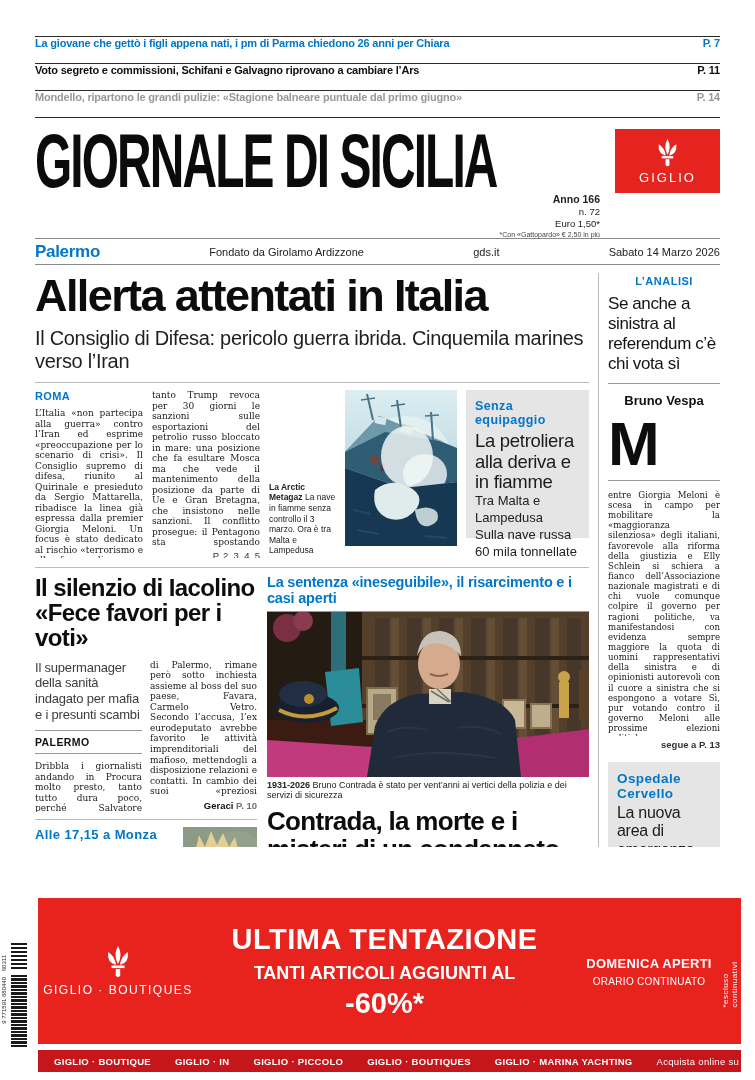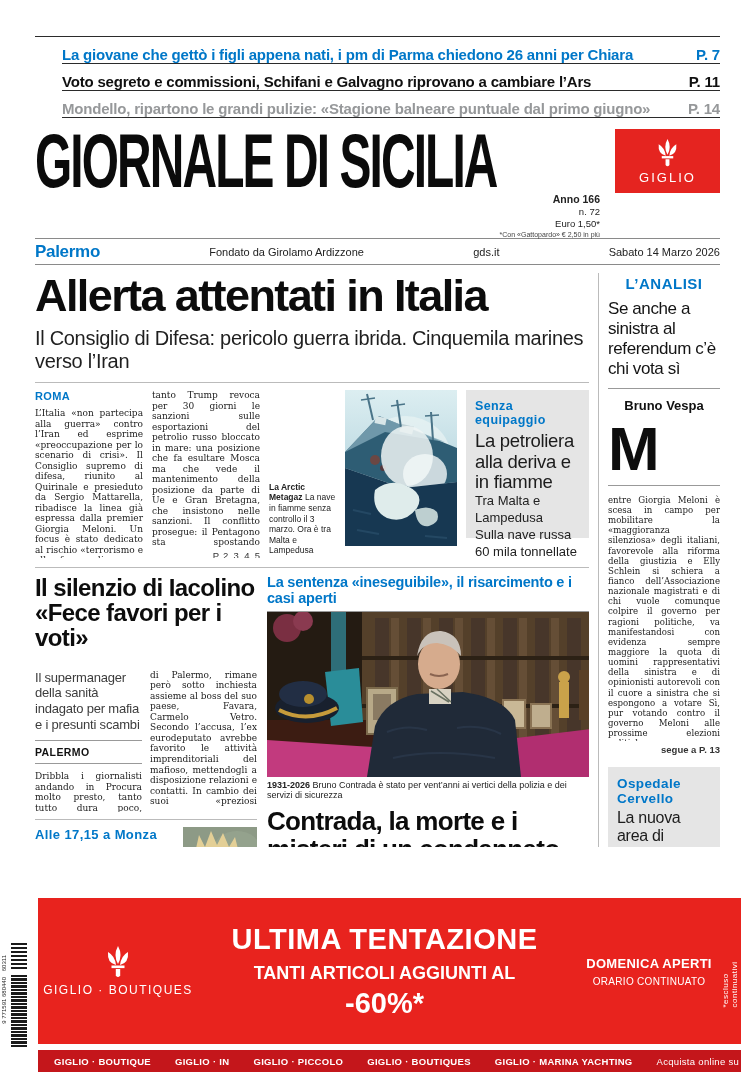--- a/index.html
+++ b/index.html
@@ -3,21 +3,21 @@
 <meta charset="utf-8">
 <style>
   * { margin:0; padding:0; box-sizing:border-box; }
   html,body { background:#ffffff; }
   body { width:755px; height:1080px; font-family:"Liberation Sans", sans-serif; color:#111; position:relative; overflow:hidden; }
   .page { position:relative; width:755px; height:1080px; background:#fff; }
   .content { padding:0 35px; position:relative; }
 
   
   .top-strips { margin-top:36px; border-top:1px solid #2b2b2b; }
-  .strip-row { display:flex; justify-content:space-between; align-items:flex-end; height:27px; border-bottom:1px solid #2b2b2b; font-weight:700; font-size:15px; letter-spacing:-0.2px;margin-left:27px; }
+  .strip-row { display:flex; justify-content:space-between; align-items:flex-start; height:27px; border-bottom:1px solid #2b2b2b; font-weight:700; font-size:11px; letter-spacing:-0.2px; }
   .strip-row .pg { font-weight:700; }
   .c-blue { color:#0077c8; }
   .c-black { color:#101010; }
   .c-gray { color:#96989a; }
 
   
   .masthead { position:relative; height:108px; margin-top:9px; }
   .mast-title { position:absolute; left:0; top:-4px; font-size:76px; font-weight:900; letter-spacing:-3px; white-space:nowrap; transform:scaleX(0.63); transform-origin:0 0; color:#0b0b0b; line-height:1; }
   .logo-box { position:absolute; right:0; top:2px; width:105px; height:64px; background:#e52420; display:flex; flex-direction:column; align-items:center; justify-content:center; gap:2px; }
   .logo-name { color:#fff; font-size:13px; letter-spacing:2px; font-weight:400; }
@@ -53,40 +53,40 @@
   .box-title { font-size:18.5px; line-height:1.12; color:#1c1c1c; letter-spacing:-0.3px; }
   .tanker-box .sp { flex:1; }
   .box-txt { font-size:13px; line-height:1.3; color:#222; }
 
   .second-row { display:flex; gap:10px; margin-top:9px; border-top:1px solid #bbb; padding-top:6px; height:312px; overflow:hidden; }
   .sr-left { width:222px; flex:none; }
   .sr-center { flex:1; min-width:0; }
 
   .iac-hl { font-size:24px; font-weight:800; line-height:1.04; letter-spacing:-0.6px; color:#0d0d0d; margin:2px 0 9px; }
   .iac-cols { display:flex; gap:8px; height:152px; overflow:hidden; }
-  .iac-col { width:107px; flex:none;margin-top:10px; }
+  .iac-col { width:107px; flex:none; }
   .iac-deck { font-size:13px; line-height:1.2; color:#3c3c3c; letter-spacing:-0.2px; }
   .mini-kicker { font-weight:700; font-size:10.5px; letter-spacing:0.4px; color:#111; border-top:1px solid #999; border-bottom:1px solid #999; padding:5px 0; margin:8px 0 7px; }
   .byline-row { text-align:right; font-size:9.5px; margin-top:2px; }
   .byline-row .n { font-weight:700; color:#111; }
   .byline-row .p { font-weight:700; color:#707070; }
 
   .monza { border-top:1px solid #bbb; margin-top:7px; padding-top:7px; display:flex; gap:7px; }
   .monza-text { flex:1; min-width:0; }
   .monza-k { font-size:13px; margin-bottom:2px; }
   .monza-hl { font-size:15.5px; font-weight:800; line-height:1.1; letter-spacing:-0.3px; color:#0d0d0d; margin-bottom:6px; }
 
   .contrada-k { font-size:14.5px; font-weight:700; color:#0077c8; letter-spacing:-0.2px; margin-bottom:5px; }
   .contrada-photo { border-top:1px solid #999; }
   .photo-cap { font-size:9px; color:#222; margin-top:3px; }
   .photo-cap .b { font-weight:700; }
   .contrada-hl { font-size:26px; font-weight:800; line-height:1.06; letter-spacing:-0.7px; color:#0c0c0c; margin-top:8px; }
 
   
-  .an-kicker { text-align:center; font-weight:700; font-size:15px; color:#0077c8; letter-spacing:0.5px; margin-top:2px; }
+  .an-kicker { text-align:center; font-weight:700; font-size:11px; color:#0077c8; letter-spacing:0.5px; margin-top:2px; }
   .an-title { text-align:left; font-size:17px; line-height:1.18; color:#141414; letter-spacing:-0.4px; margin-top:7px; }
   .an-rule { border-top:1px solid #999; margin:9px 0; }
   .an-byline { text-align:center; font-weight:700; font-size:13px; color:#111; }
   .an-drop { font-size:62px; font-weight:800; line-height:0.85; color:#0d0d0d; margin:10px 0 4px; }
   .an-body { font-family:"DejaVu Serif", serif; font-size:8.6px; line-height:1.18; text-align:justify; color:#1b1b1b; height:246px; overflow:hidden; }
   .an-segue { text-align:right; font-weight:700; font-size:9.5px; color:#333; margin-top:3px; }
   .cervello-box { margin-top:12px; }
   .cervello-box .bk { font-size:13.5px; margin-bottom:3px; }
   .cervello-title { font-size:16px; line-height:1.15; }
 

